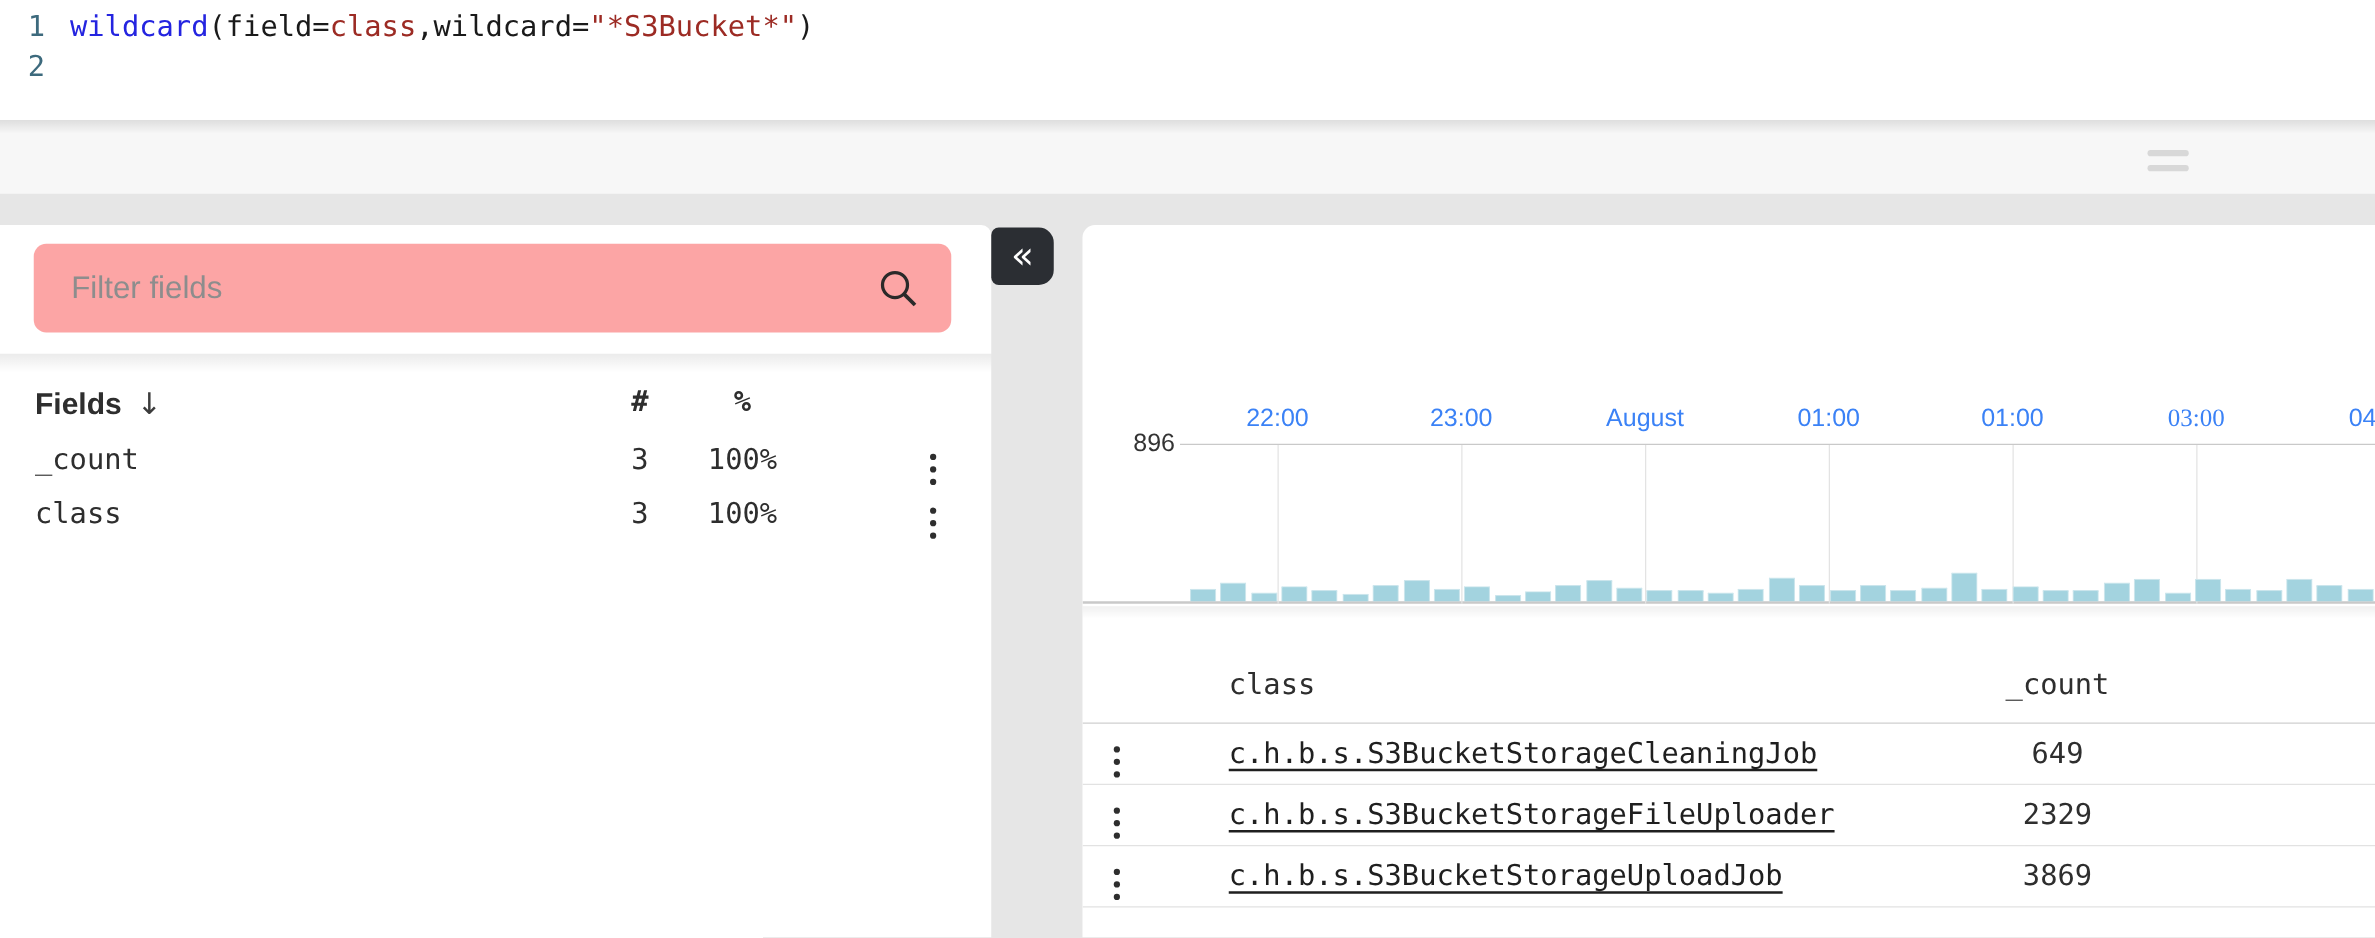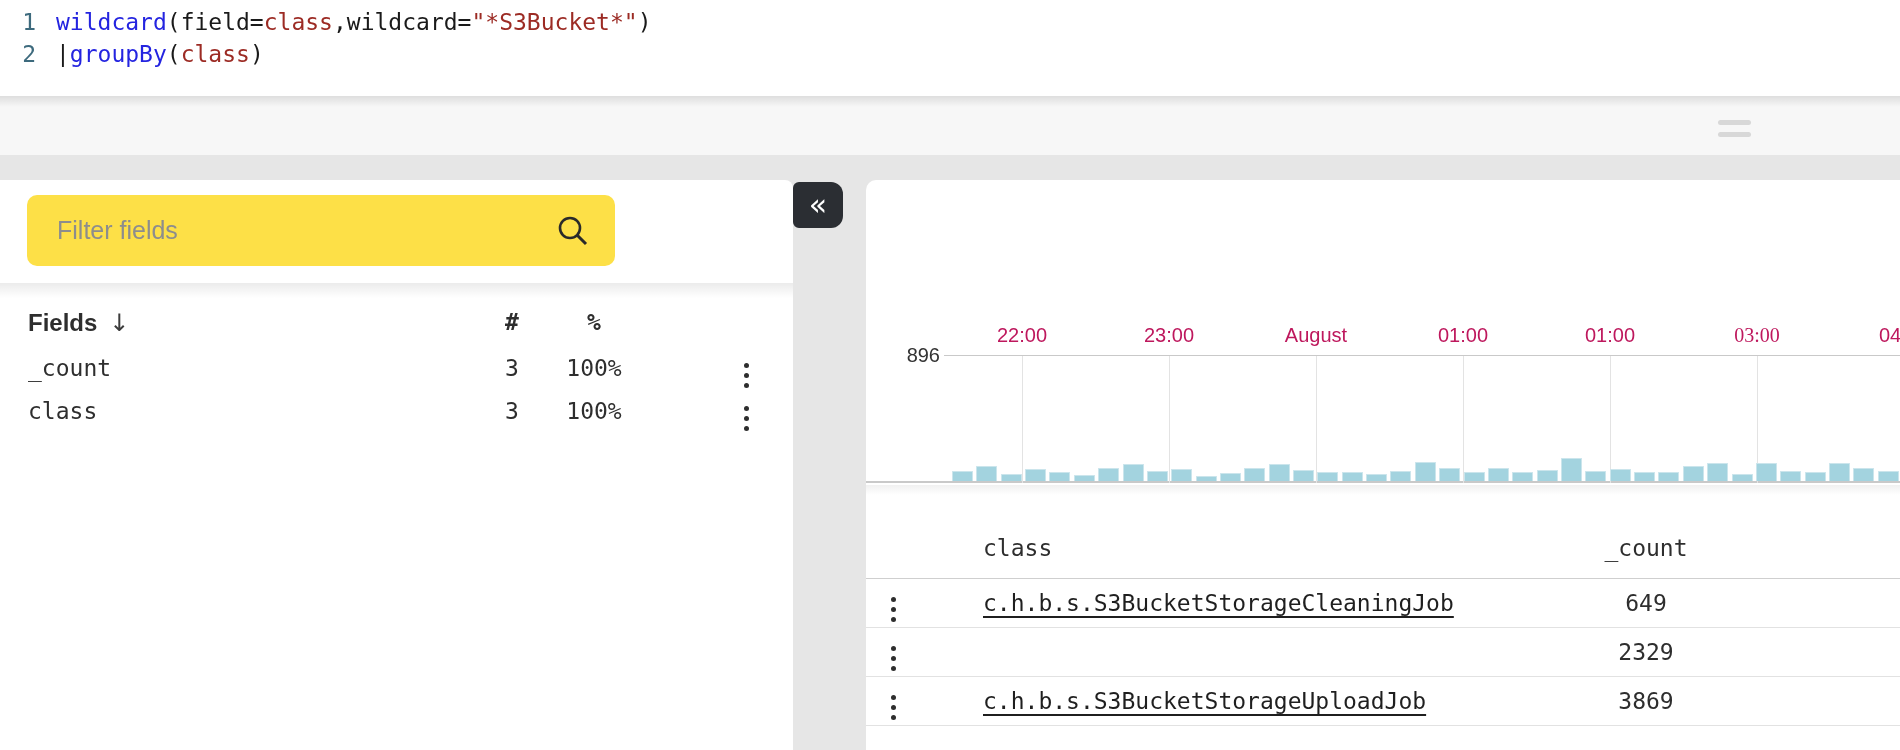--- a/index.html
+++ b/index.html
@@ -24,21 +24,21 @@
   .tok-p{color:#1a1a1a;}
 
   
   #strip{position:absolute;left:0;top:96px;width:1900px;height:59px;
     background:linear-gradient(rgba(0,0,0,0.10),rgba(0,0,0,0) 11px),#f7f7f7;}
   #drag-handle{position:absolute;left:1718px;top:24px;width:33px;cursor:row-resize;}
   #drag-handle .hbar{width:33px;height:5px;background:#d8d8d8;border-radius:3px;margin-bottom:7px;}
 
   
   #left-panel{position:absolute;left:0;top:180px;width:793px;height:570px;background:#fff;border-top-right-radius:8px;}
-  #filter-wrap{position:absolute;left:27px;top:15px;width:588px;height:71px;background:#fde047;border-radius:10px;}
+  #filter-wrap{position:absolute;left:27px;top:15px;width:734px;height:71px;background:#fca5a5;border-radius:10px;}
   #filter-input{position:absolute;left:0;top:0;width:100%;height:100%;background:transparent;border:none;outline:none;
     padding:0 70px 0 30px;font-family:"Liberation Sans",sans-serif;font-size:25px;color:#333;}
   #filter-input::placeholder{color:#8d8d8d;opacity:1;}
   #search-icon{position:absolute;right:24px;top:18px;}
   #fields-shadow{position:absolute;left:0;top:103px;width:100%;height:15px;
     background:linear-gradient(rgba(0,0,0,0.08),rgba(0,0,0,0));}
   #fields-head{position:absolute;left:0;top:125px;width:100%;height:40px;}
   #fields-label{position:absolute;left:28px;top:4px;font-size:24px;font-weight:bold;color:#2e2e2e;cursor:pointer;}
   #sort-arrow{font-weight:normal;color:#3c3c3c;margin-left:12px;font-family:"DejaVu Sans",sans-serif;}
   .col-count{position:absolute;left:472px;width:80px;text-align:center;}
@@ -67,21 +67,21 @@
     padding:0;cursor:pointer;font-family:"Liberation Sans",sans-serif;}
   #tab-results{left:34px;color:#2f2f2f;}
   #tab-events{left:194px;color:#757575;}
   #tab-underline{position:absolute;left:0;bottom:0;width:160px;height:7px;background:var(--accent-teal);}
 
   
   #chart{position:absolute;left:0;top:73px;width:100%;height:230px;border-bottom:2px solid #c9c9c9;cursor:crosshair;}
   #y-max{position:absolute;left:0;top:91px;width:74px;text-align:right;font-size:20px;color:#333;}
   #axis-line{position:absolute;left:78px;right:0;top:102px;height:1px;background:#c9c9c9;}
   .gridline{position:absolute;top:103px;height:127px;width:1px;background:#e3e3e3;}
-  .tick-label{position:absolute;top:71px;width:100px;margin-left:-50px;text-align:center;font-size:20px;color:#be185d;}
+  .tick-label{position:absolute;top:71px;width:100px;margin-left:-50px;text-align:center;font-size:20px;color:#3b82f6;}
   .bar{position:absolute;bottom:0;width:21px;background:var(--bar-fill);border:1px solid var(--bar-border);
     border-bottom:none;border-radius:1px 1px 0 0;}
   #chart-shadow{position:absolute;left:0;top:305px;width:100%;height:10px;
     background:linear-gradient(rgba(0,0,0,0.06),rgba(0,0,0,0));}
 
   
   #rtable{position:absolute;left:0;top:305px;width:100%;font-family:"DejaVu Sans Mono",monospace;font-size:23px;}
   #rt-head{position:relative;height:94px;border-bottom:1px solid #cfcfcf;color:#2e2e2e;}
   .rt-class-col{position:absolute;left:117px;bottom:17px;}
   .rt-count-col{position:absolute;left:705px;width:150px;text-align:center;bottom:17px;}
@@ -90,21 +90,21 @@
   .r-row .rt-class-col{bottom:11px;}
   .r-row .rt-count-col{bottom:11px;}
   .class-link{color:#1f1f1f;text-decoration:underline;text-underline-offset:5px;text-decoration-thickness:2px;cursor:pointer;}
 </style>
 </head>
 <body>
 
 <div id="editor">
   <div id="q-lines">
       <div class="q-line"><span class="q-num">1</span><span class="q-code"><span class="tok-fn">wildcard</span><span class="tok-p">(field=</span><span class="tok-lit">class</span><span class="tok-p">,wildcard=</span><span class="tok-lit">"*S3Bucket*"</span><span class="tok-p">)</span></span></div>
-      <div class="q-line"><span class="q-num">2</span><span class="q-code"><span class="tok-p">|</span><span class="tok-fn">groupBy</span><span class="tok-p">(</span><span class="tok-lit">class</span><span class="tok-p">)</span></span></div>
+      <div class="q-line"><span class="q-num">2</span></div>
     </div>
 </div>
 
 <div id="strip">
   <div id="drag-handle">
     <div class="hbar"></div>
     <div class="hbar"></div>
   </div>
 </div>
 
@@ -234,20 +234,21 @@
           <span class="rt-count-col">649</span>
         </div>
         <div class="r-row">
           <button class="kebab-btn">
             <span class="kebab">
               <span class="dot"></span>
               <span class="dot"></span>
               <span class="dot"></span>
             </span>
           </button>
+          <a class="rt-class-col class-link">c.h.b.s.S3BucketStorageFileUploader</a>
           <span class="rt-count-col">2329</span>
         </div>
         <div class="r-row">
           <button class="kebab-btn">
             <span class="kebab">
               <span class="dot"></span>
               <span class="dot"></span>
               <span class="dot"></span>
             </span>
           </button>

